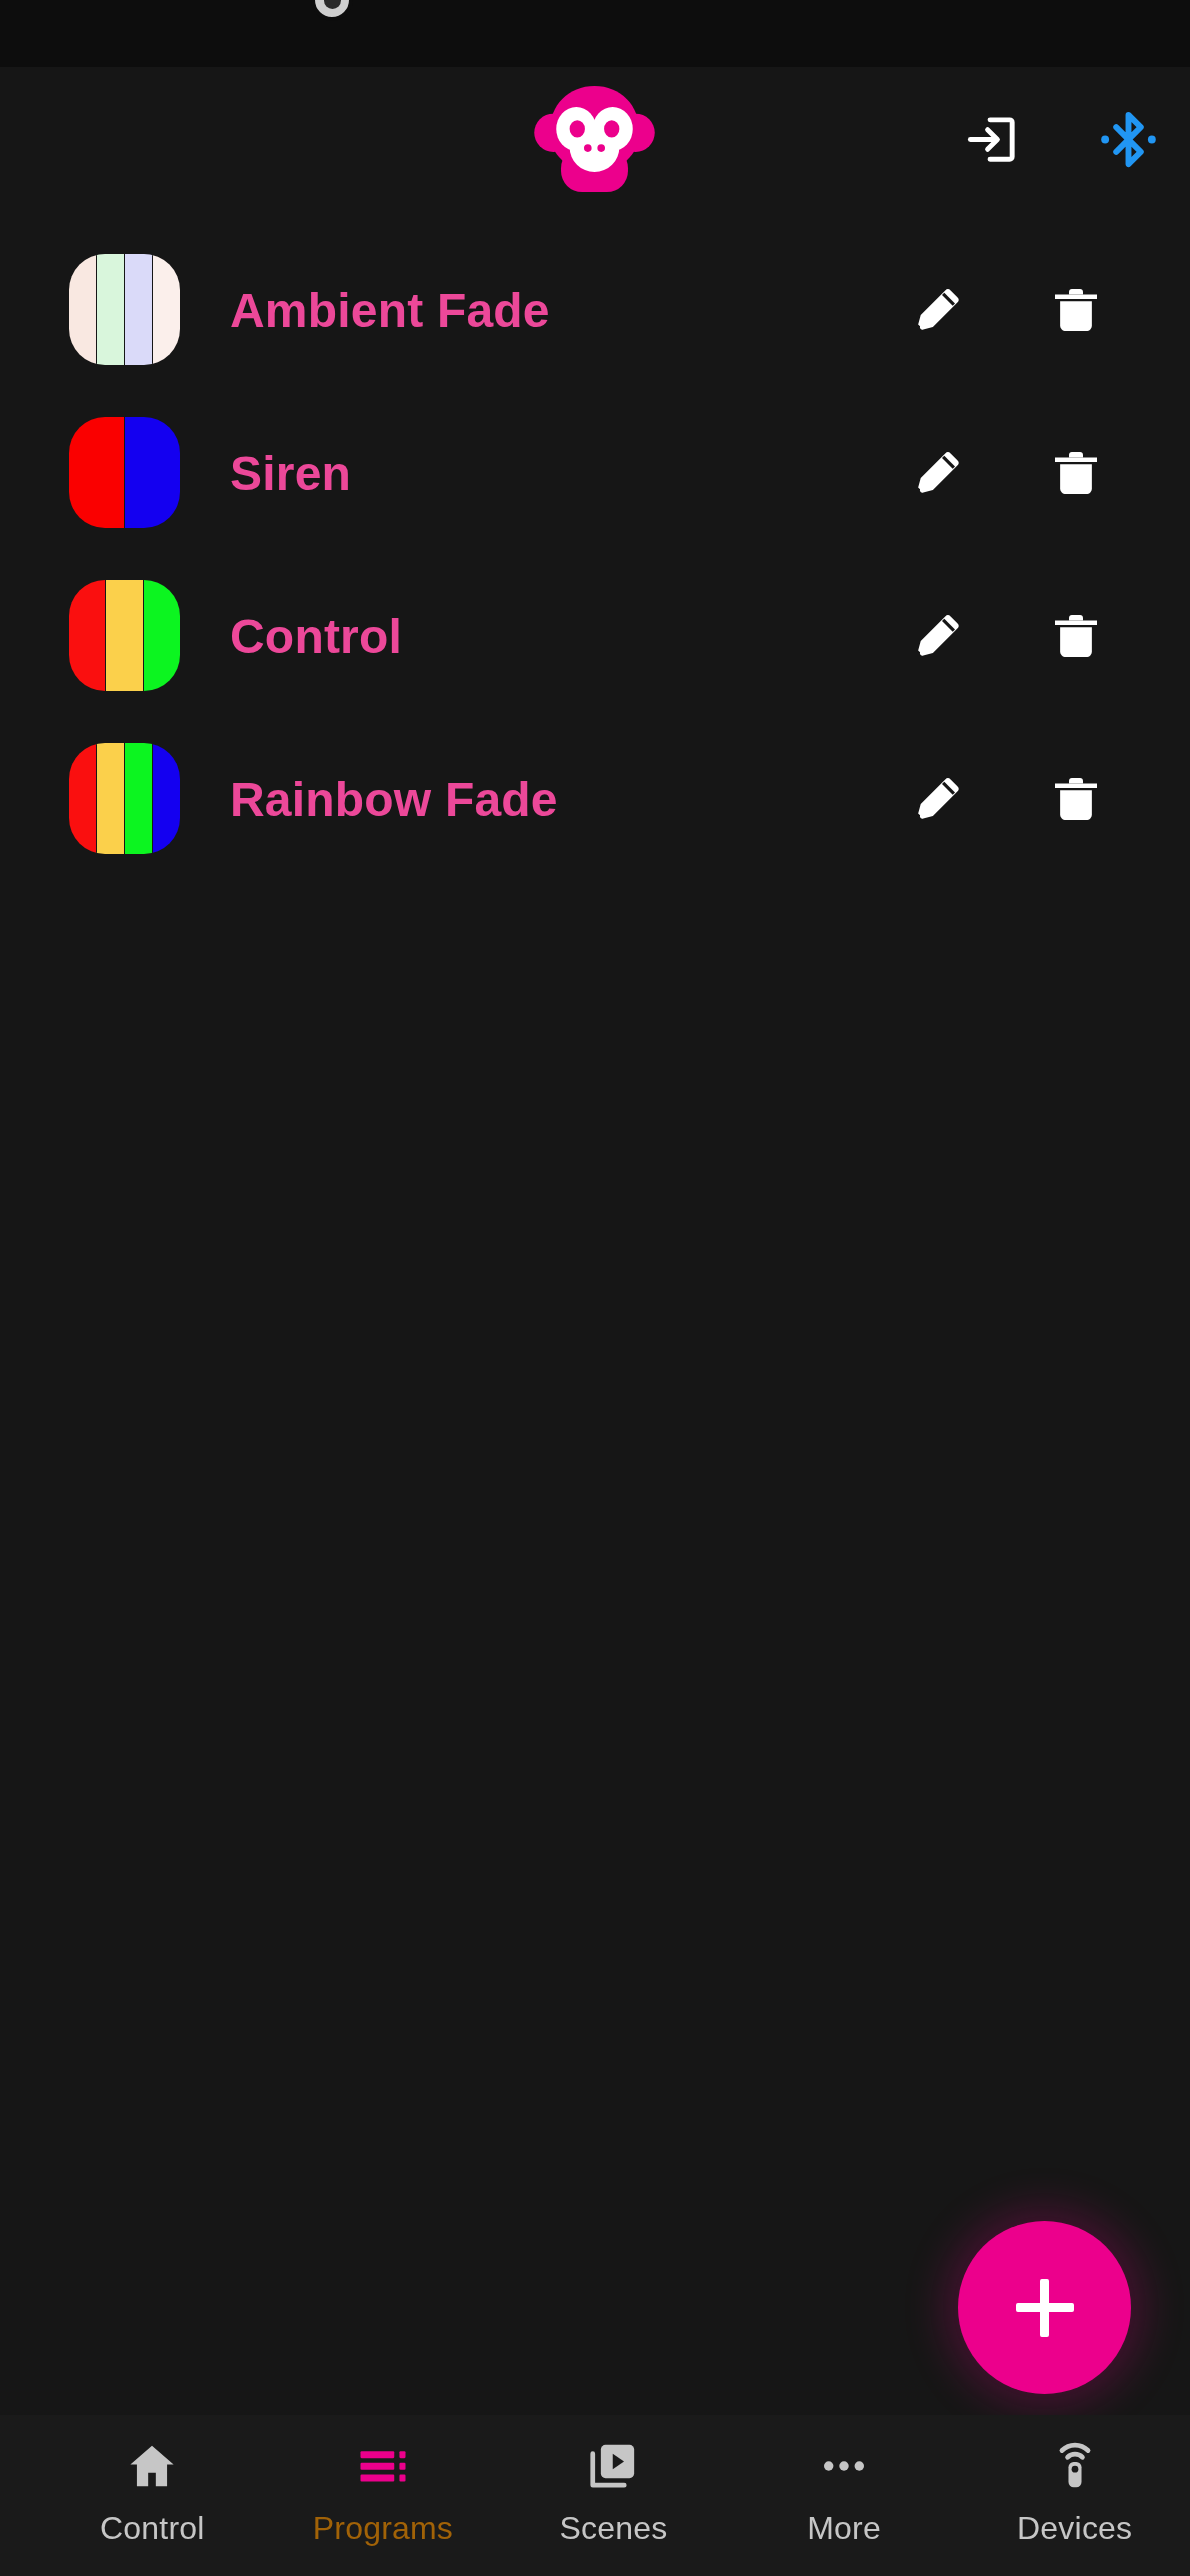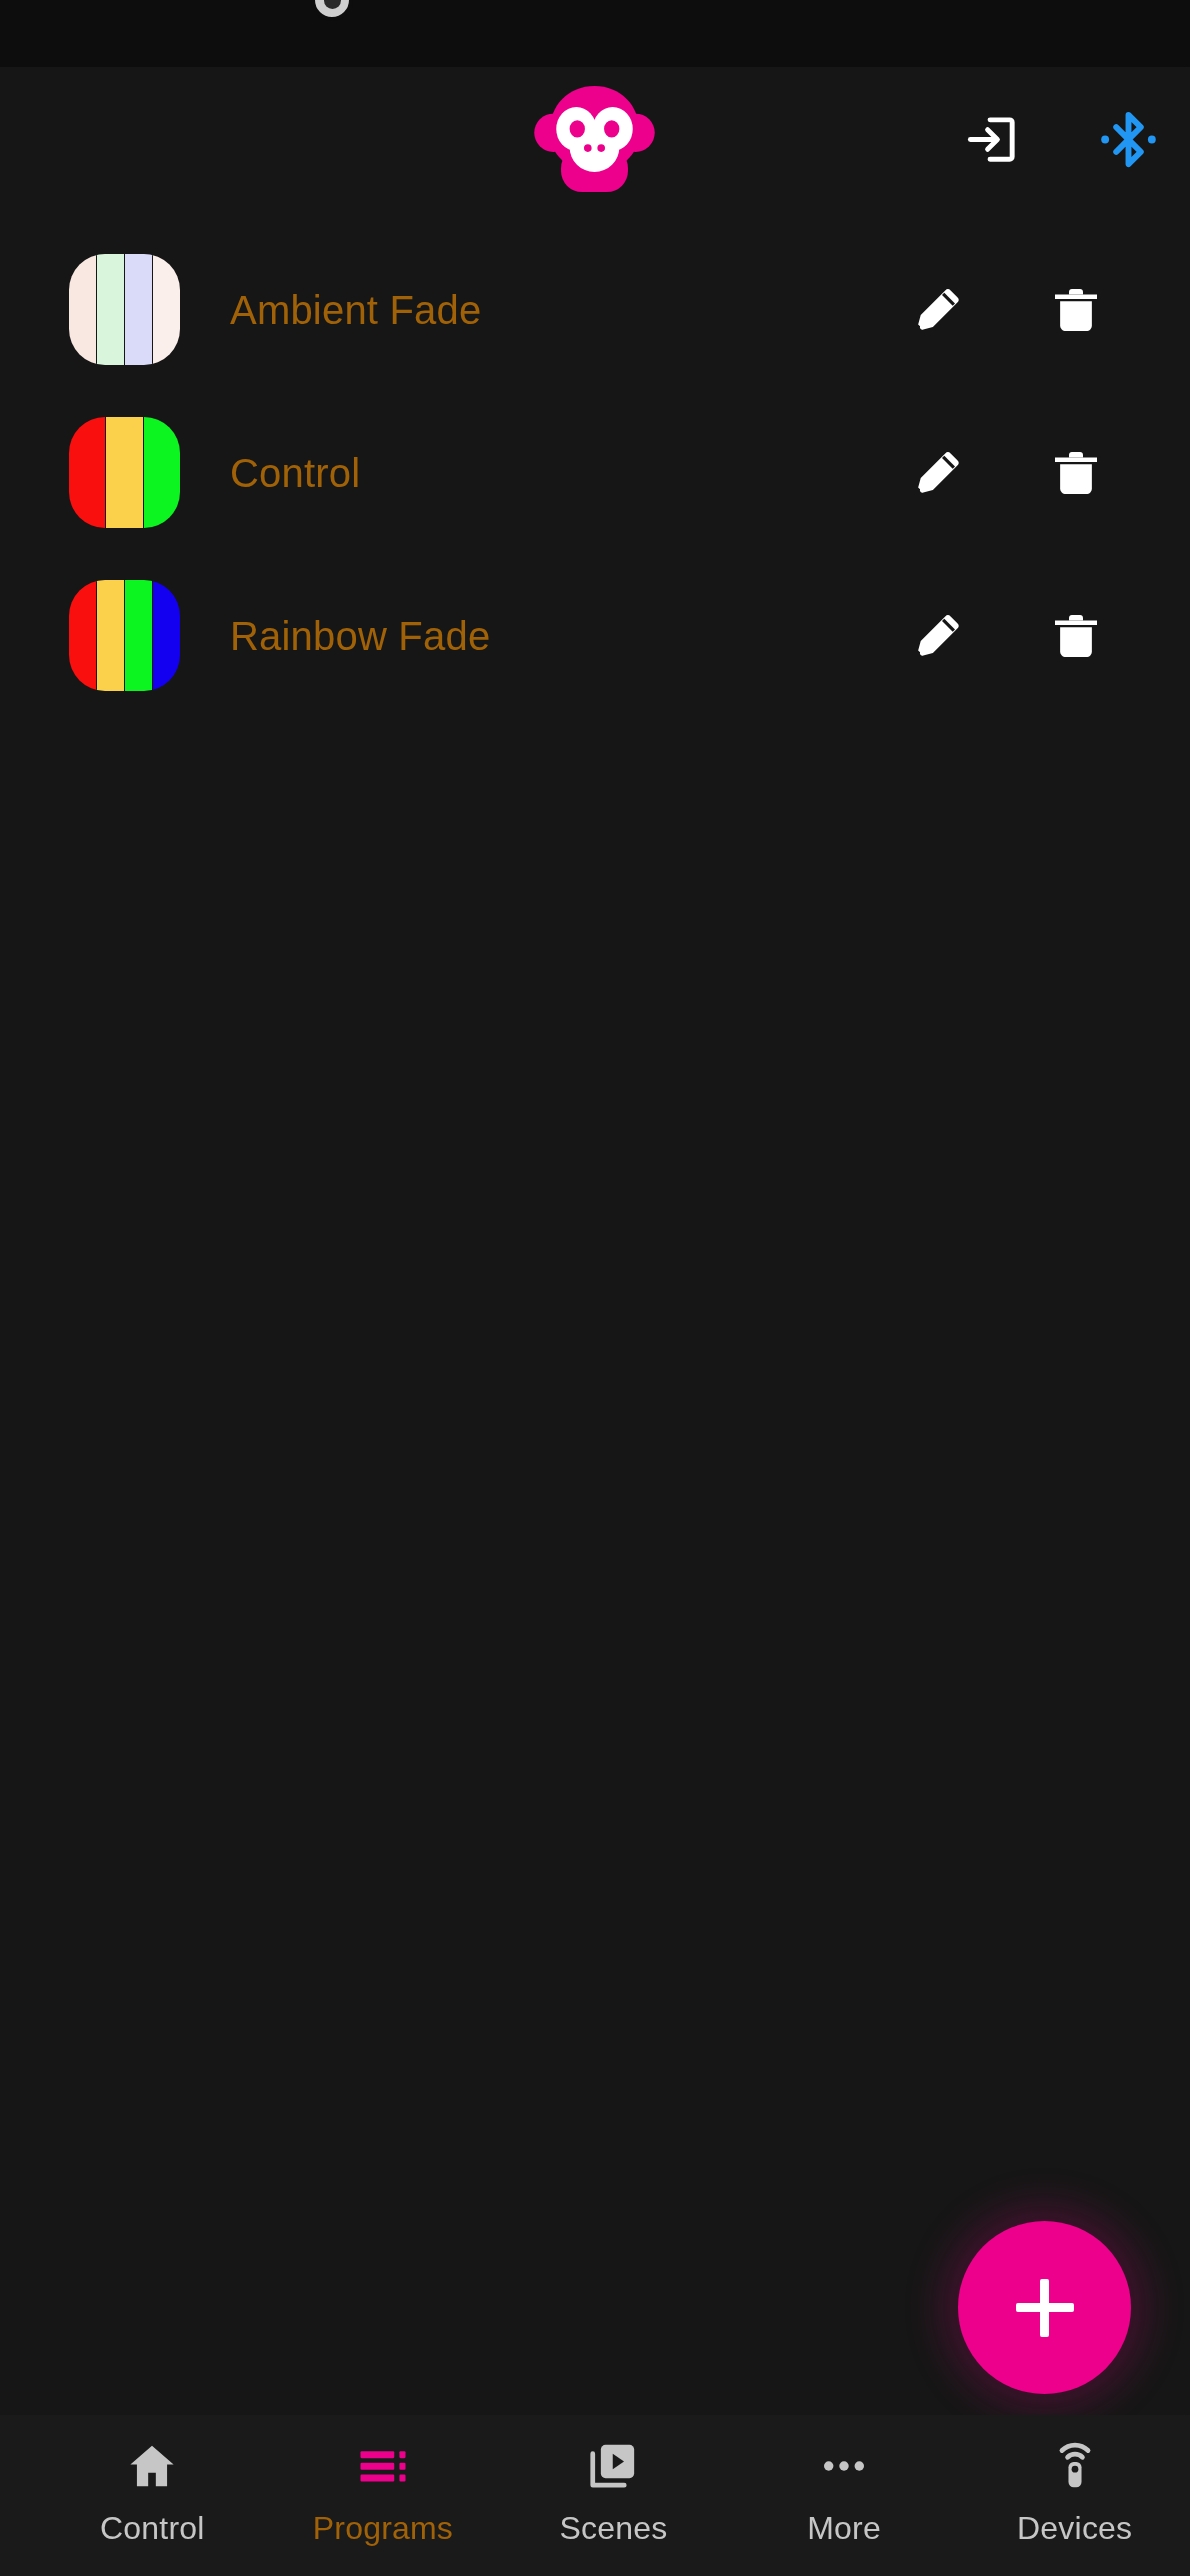--- a/index.html
+++ b/index.html
@@ -54,21 +54,21 @@
     width:111px; height:111px;
     border-radius:36px;
     overflow:hidden;
     display:flex;
   }
   .swatch span{ flex:1 1 0; height:100%; }
   .swatch span + span{ border-left:1.9px solid #161616; }
   .row-title{
     position:absolute; left:230px; top:50%;
     transform:translateY(-50%);
-    color:#a16207; font-size:40px; font-weight:400;
+    color:#ec4899; font-size:48px; font-weight:700;
     letter-spacing:0.2px; white-space:nowrap;
   }
   .row-actions{
     position:absolute; right:84px; top:0; height:163px;
     display:flex; align-items:center; gap:77px;
   }
   .act{
     width:61px; height:61px;
     display:flex; align-items:center; justify-content:center;
   }
@@ -175,20 +175,42 @@
         <div class="act">
           <svg viewBox="0 0 24 24" width="56" height="56" aria-hidden="true">
             <path d="M3 5.4h18v1.9H3z" fill="#ffffff"></path>
             <path d="M9 4.2c0-.7.5-1.2 1.2-1.2h3.6c.7 0 1.2.5 1.2 1.2v1.2H9z" fill="#ffffff"></path>
             <path d="M5.2 8.2h13.6v10.4c0 1.3-1 2.4-2.4 2.4H7.6c-1.3 0-2.4-1.1-2.4-2.4z" fill="#ffffff"></path>
           </svg>
         </div>
       </div>
     </div>
 
+    <div class="row">
+      <div class="swatch">
+        <span style="background: rgb(250, 0, 0);"></span>
+        <span style="background: rgb(20, 0, 240);"></span>
+      </div>
+      <div class="row-title">Siren</div>
+      <div class="row-actions">
+        <div class="act">
+          <svg viewBox="0 0 24 24" width="56" height="56" aria-hidden="true">
+            <path d="M3.5 18.2l1.1-4.1L15.1 3.6a1.6 1.6 0 0 1 2.3 0l2.9 2.9a1.6 1.6 0 0 1 0 2.3L9.8 19.3l-4.1 1.1a1.1 1.1 0 0 1-1.4-1.4z" fill="#ffffff"></path>
+            <path d="M14.2 5.1l4.6 4.6" stroke="#161616" stroke-width="1.4" fill="none"></path>
+          </svg>
+        </div>
+        <div class="act">
+          <svg viewBox="0 0 24 24" width="56" height="56" aria-hidden="true">
+            <path d="M3 5.4h18v1.9H3z" fill="#ffffff"></path>
+            <path d="M9 4.2c0-.7.5-1.2 1.2-1.2h3.6c.7 0 1.2.5 1.2 1.2v1.2H9z" fill="#ffffff"></path>
+            <path d="M5.2 8.2h13.6v10.4c0 1.3-1 2.4-2.4 2.4H7.6c-1.3 0-2.4-1.1-2.4-2.4z" fill="#ffffff"></path>
+          </svg>
+        </div>
+      </div>
+    </div>
 
     <div class="row">
       <div class="swatch">
         <span style="background: rgb(250, 15, 15);"></span>
         <span style="background: rgb(251, 208, 75);"></span>
         <span style="background: rgb(12, 245, 32);"></span>
       </div>
       <div class="row-title">Control</div>
       <div class="row-actions">
         <div class="act">

